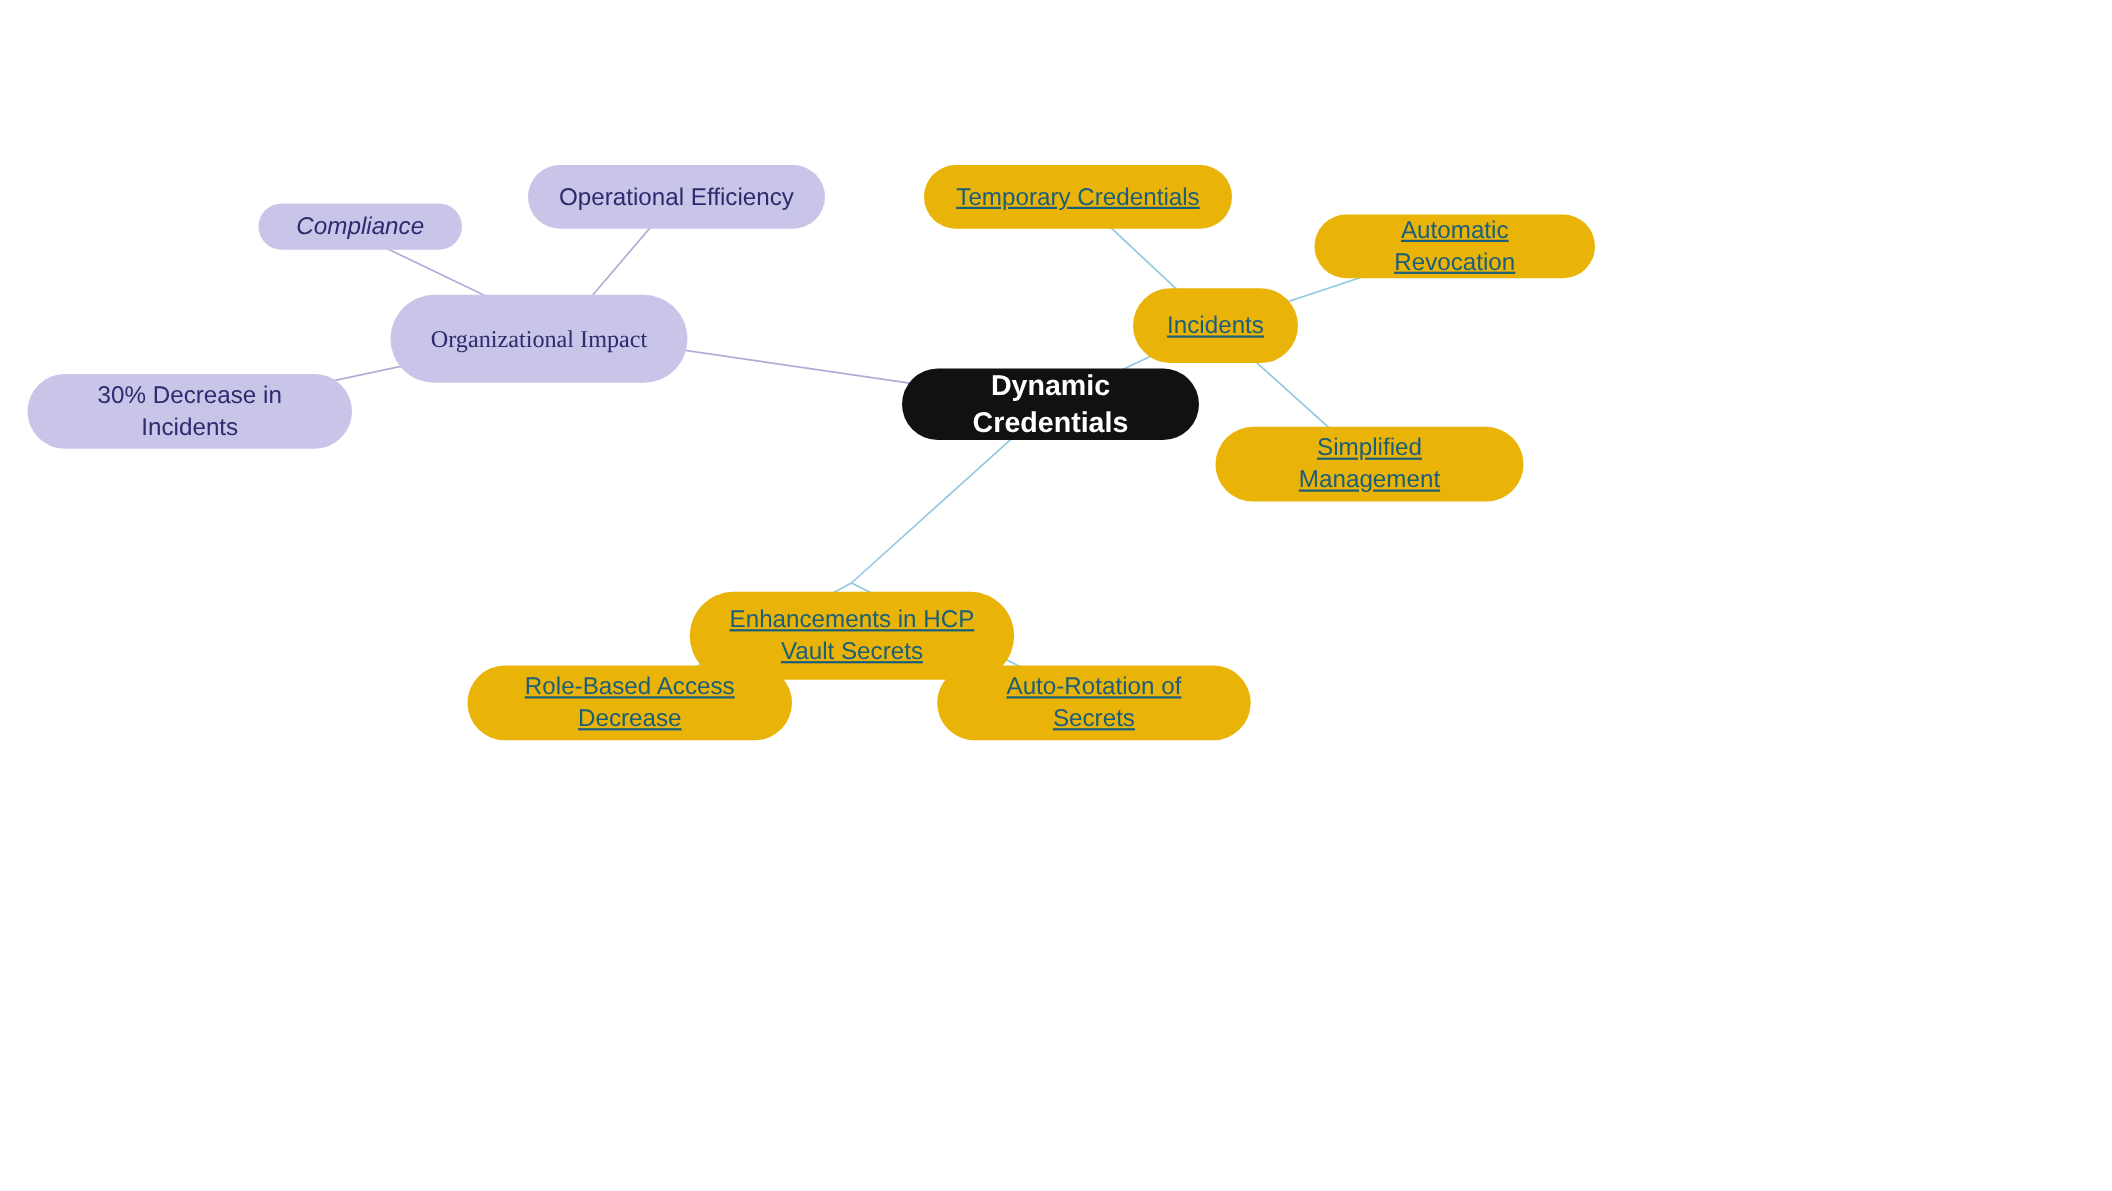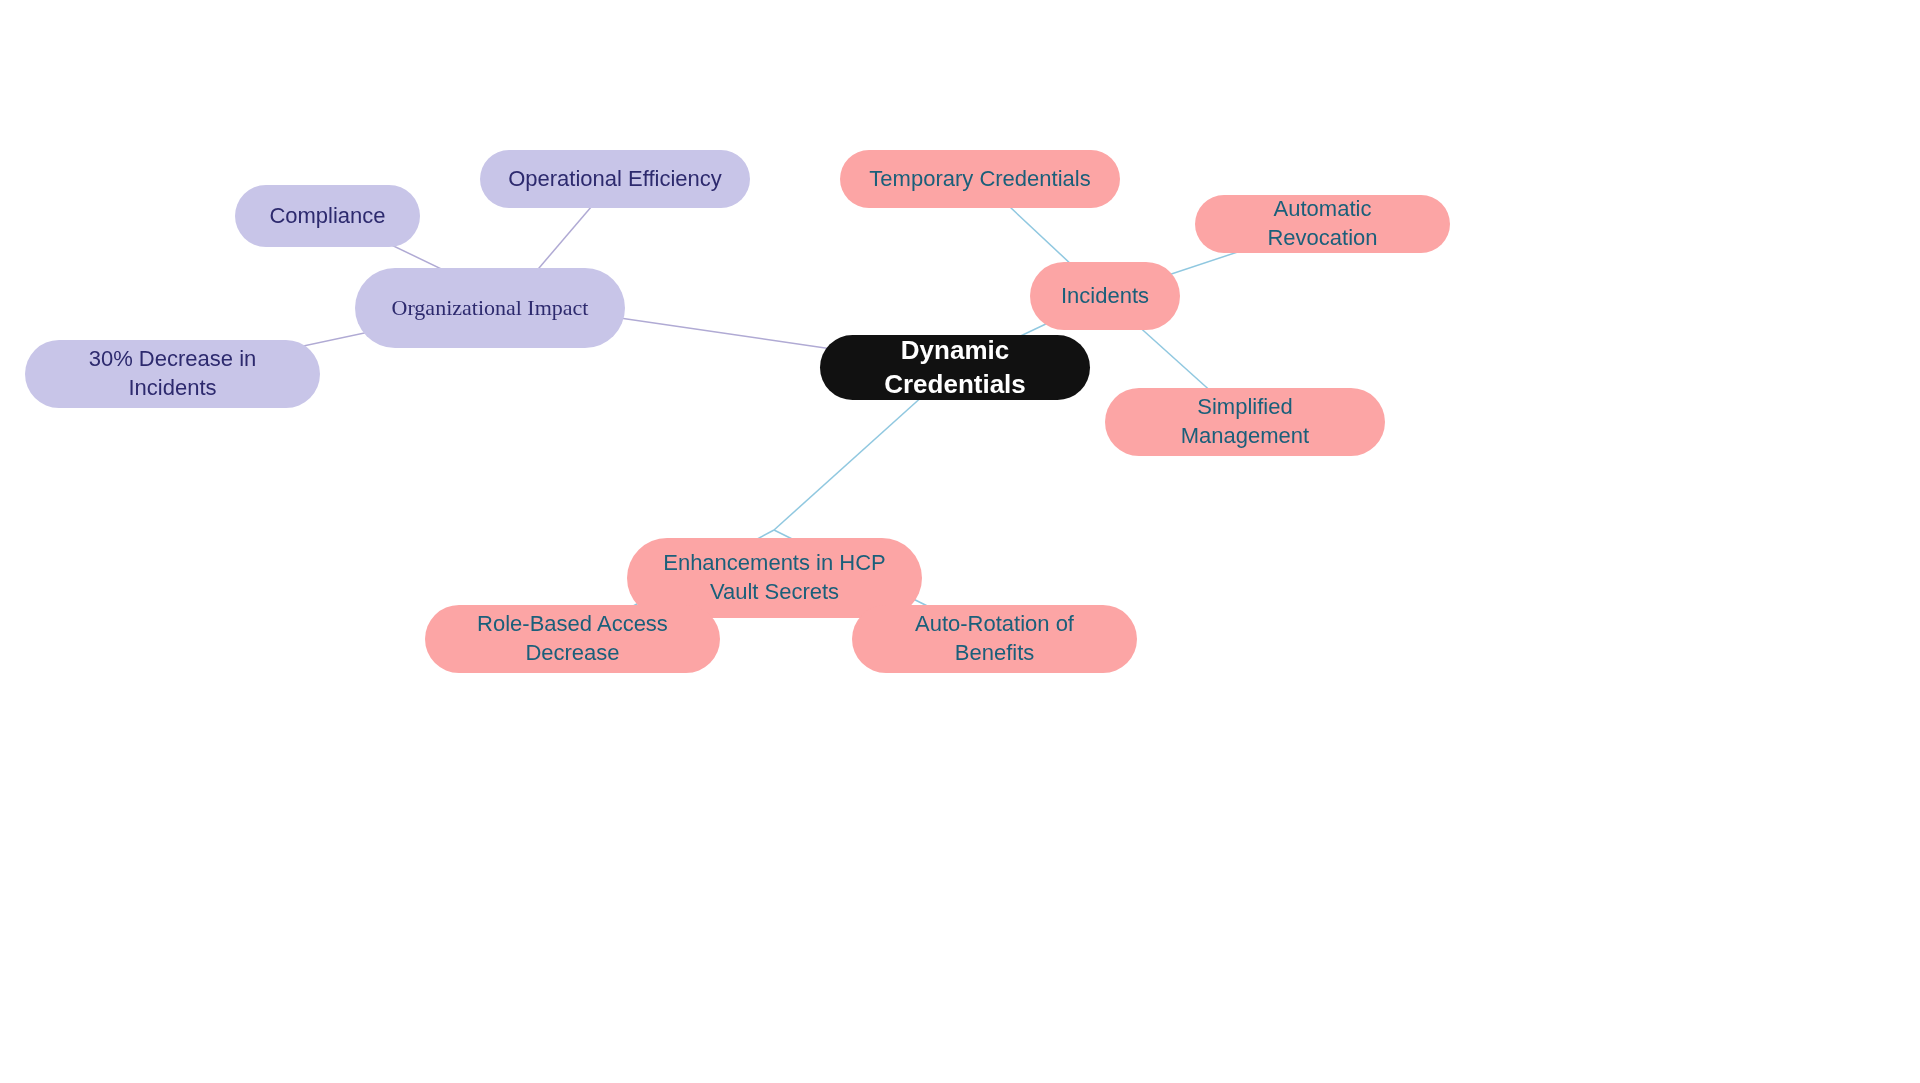--- a/index.html
+++ b/index.html
@@ -43,23 +43,24 @@
       padding: 8px 50px;
     }
 
     .node-purple {
       background: #c8c5e8;
       color: #2d2a6e;
       border: none;
     }
 
     .node-blue {
-      background: #fca5a5;
+      background: #eab308;
       color: #1a5f7a;
       border: none;
+      text-decoration: underline;
     }
   </style>
 </head>
 <body>
 
 <svg class="connections" id="svg-lines">
     <line x1="955" y1="367" x2="510" y2="302" stroke="#b0aad4" stroke-width="1.5"></line>
     <line x1="955" y1="367" x2="1105" y2="296" stroke="#90c8e0" stroke-width="1.5"></line>
     <line x1="955" y1="367" x2="774" y2="530" stroke="#90c8e0" stroke-width="1.5"></line>
     <line x1="510" y1="302" x2="327" y2="214" stroke="#b0aad4" stroke-width="1.5"></line>
@@ -67,24 +68,24 @@
     <line x1="510" y1="302" x2="172" y2="374" stroke="#b0aad4" stroke-width="1.5"></line>
     <line x1="1105" y1="296" x2="980" y2="179" stroke="#90c8e0" stroke-width="1.5"></line>
     <line x1="1105" y1="296" x2="1322" y2="224" stroke="#90c8e0" stroke-width="1.5"></line>
     <line x1="1105" y1="296" x2="1245" y2="422" stroke="#90c8e0" stroke-width="1.5"></line>
     <line x1="774" y1="530" x2="572" y2="639" stroke="#90c8e0" stroke-width="1.5"></line>
     <line x1="774" y1="530" x2="994" y2="639" stroke="#90c8e0" stroke-width="1.5"></line>
   </svg>
 
 <div class="node node-center" style="left:820px; top:335px; width:270px; height:65px;">Dynamic Credentials</div>
 
-<div class="node node-purple" style="left:235px; top:185px; width:185px; height:62px;">Compliance</div>
+<div class="node node-purple" style="left:235px; top:185px; width:185px; height:42px;font-style:italic;">Compliance</div>
 <div class="node node-purple" style="left:480px; top:150px; width:270px; height:58px;">Operational Efficiency</div>
 <div class="node node-purple" style="left:355px; top:268px; width:270px; height:80px;font-family:Liberation Serif, serif;">Organizational Impact</div>
 <div class="node node-purple" style="left:25px; top:340px; width:295px; height:68px;">30% Decrease in Incidents</div>
 
 <div class="node node-blue" style="left:840px; top:150px; width:280px; height:58px;">Temporary Credentials</div>
 <div class="node node-blue" style="left:1195px; top:195px; width:255px; height:58px;">Automatic Revocation</div>
 <div class="node node-blue" style="left:1030px; top:262px; width:150px; height:68px;">Incidents</div>
 <div class="node node-blue" style="left:1105px; top:388px; width:280px; height:68px;">Simplified Management</div>
 <div class="node node-blue" style="left:627px; top:490px; width:295px; height:80px;margin-top:48px;">Enhancements in HCP Vault Secrets</div>
 <div class="node node-blue" style="left:425px; top:605px; width:295px; height:68px;">Role-Based Access Decrease</div>
-<div class="node node-blue" style="left:852px; top:605px; width:285px; height:68px;">Auto-Rotation of Benefits</div>
+<div class="node node-blue" style="left:852px; top:605px; width:285px; height:68px;">Auto-Rotation of Secrets</div>
 
 </body></html>

